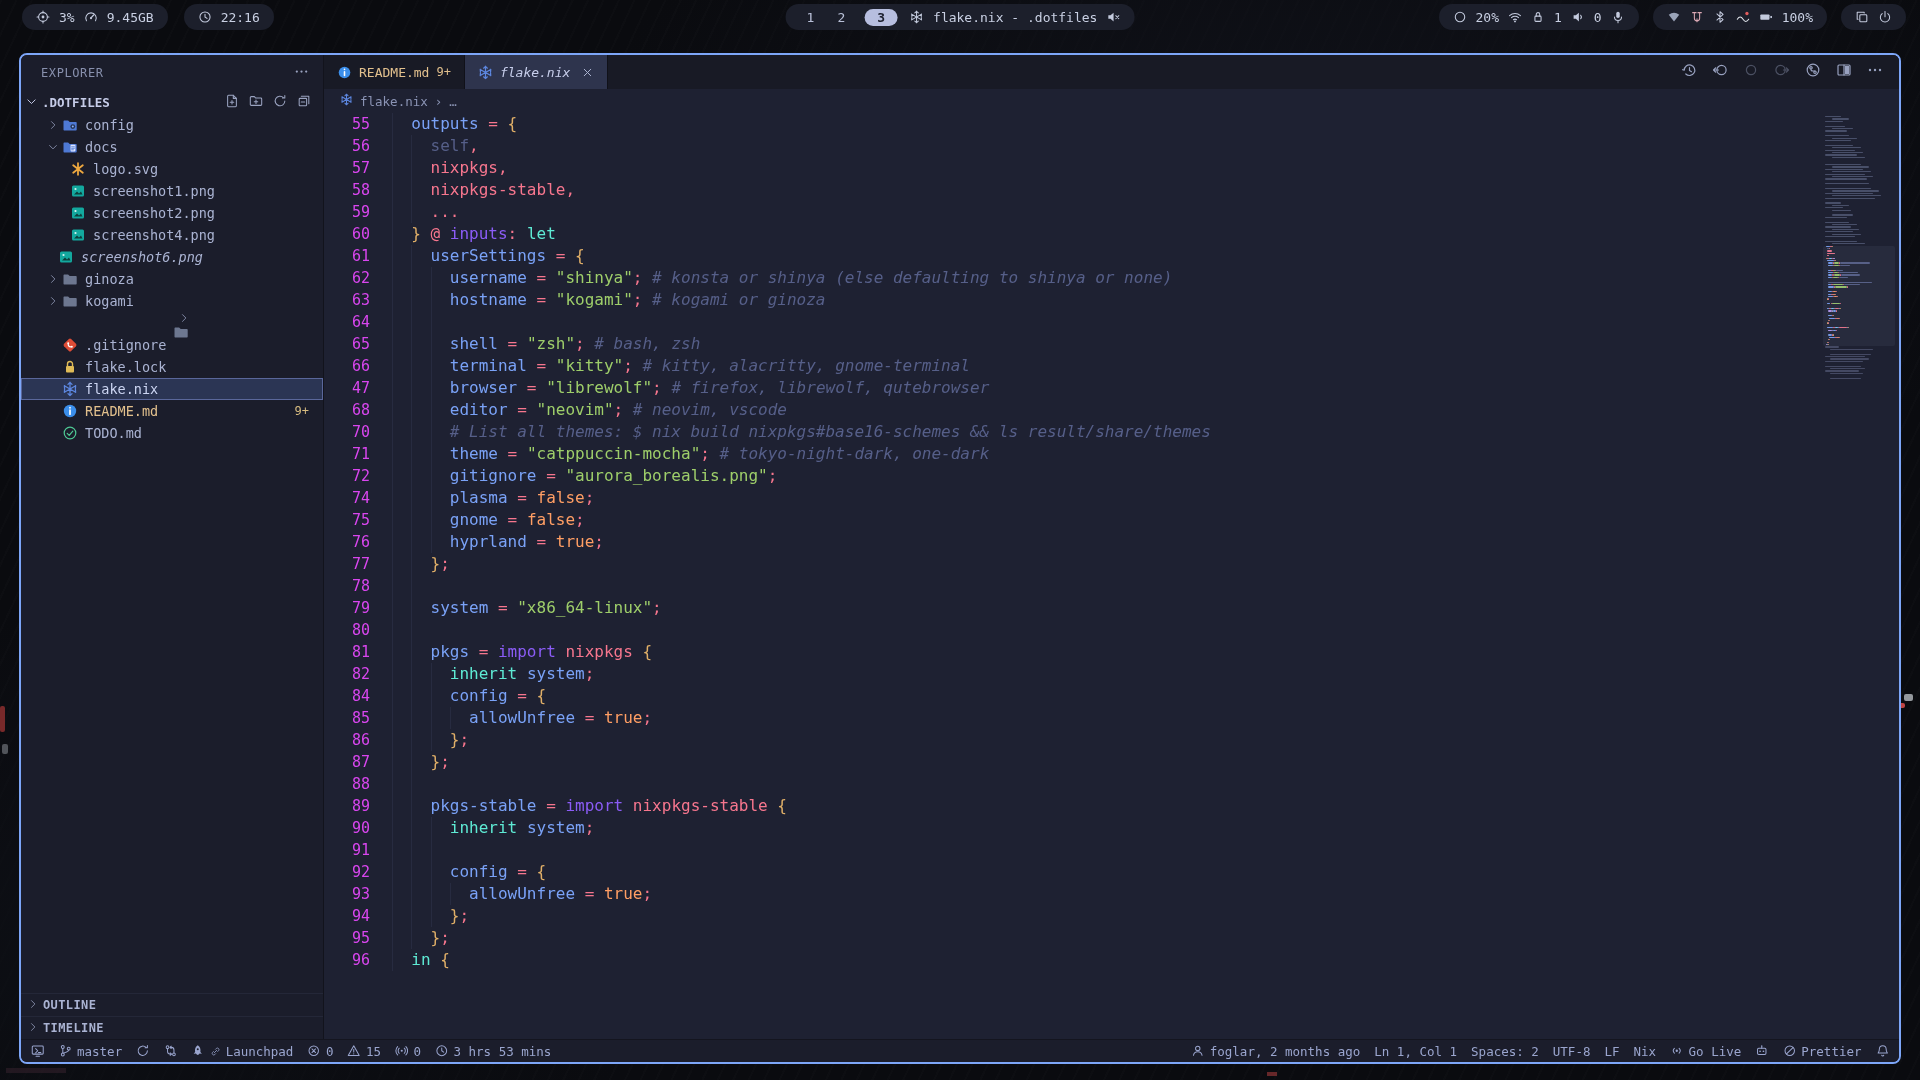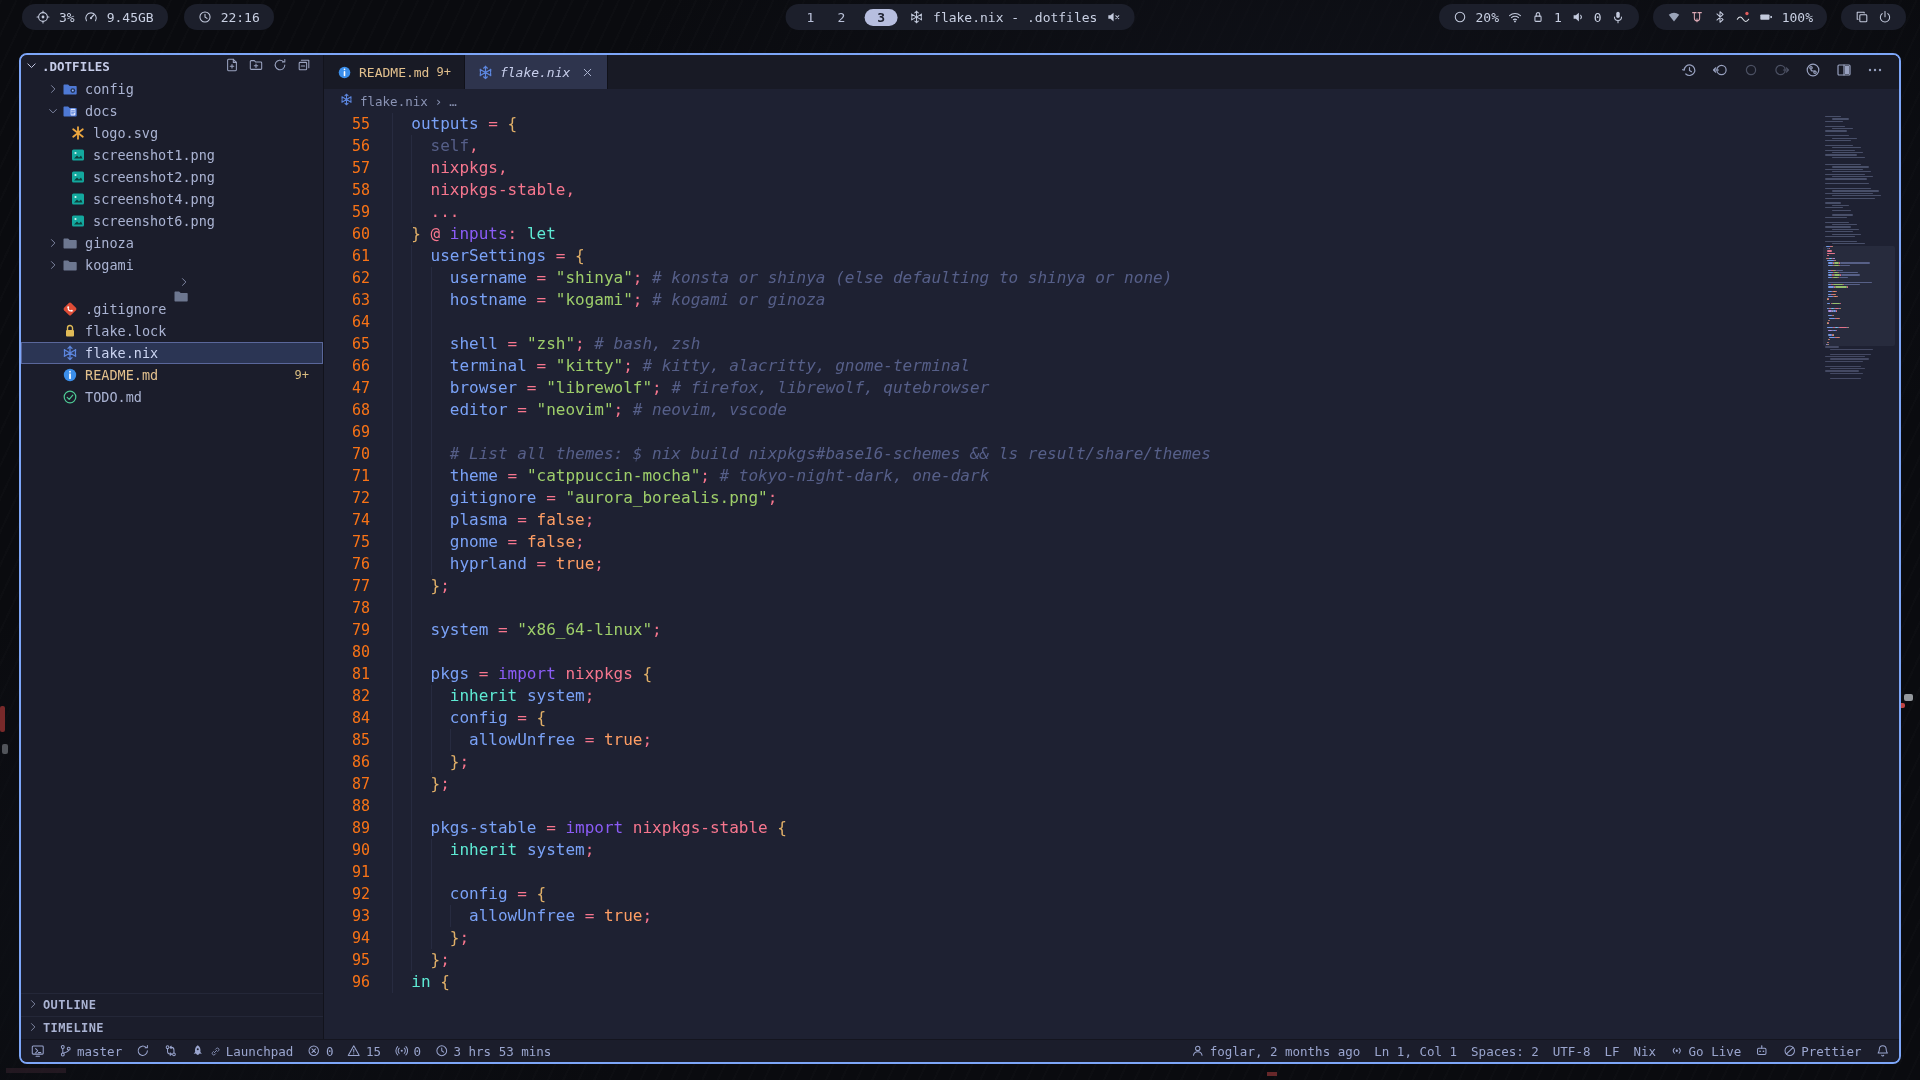--- a/index.html
+++ b/index.html
@@ -74,21 +74,21 @@
   .tab .closer{color:#aeb6d4;margin-left:4px;display:inline-flex}
   #ed-actions{margin-left:auto;display:flex;align-items:center;gap:15px;padding-right:16px;color:#98a1bf}
   #ed-actions .dim{opacity:.4}
   #breadcrumb{height:24px;flex:none;display:flex;align-items:center;gap:7px;padding-left:16px;
               color:#8b94b5;font-size:12.5px}
   #breadcrumb .ic{color:#5d87e0}
 
   
   #code{flex:1;position:relative;overflow:hidden;font-size:16px;line-height:22px}
   .cl{display:flex;height:22px;white-space:pre}
-  .ln{width:46px;flex:none;text-align:right;color:#f97316;font-size:15px;margin-right:22px;user-select:none}
+  .ln{width:46px;flex:none;text-align:right;color:#d946ef;font-size:15px;margin-right:22px;user-select:none}
   .ind{background-image:repeating-linear-gradient(to right,#272b40 0 1px,transparent 1px 2ch);color:transparent}
   .tw{color:#a9b1d6}.tn{color:#7aa2f7}.tp{color:#f7768e}.tb{color:#e0af68}.ts{color:#9ece6a}
   .tc{color:#565f89;font-style:italic}.tk{color:#5eead4}.ti{color:#8b5cf6}.tt{color:#ff9e64}.td{color:#565f89}
 
   #minimap{position:absolute;top:3px;right:6px;width:68px;height:300px}
   .mm-bar{position:absolute;height:1.3px;border-radius:1px}
   .mm-view{position:absolute;left:-2px;width:72px;background:rgba(200,212,255,.055);border-radius:2px}
 
   
   #statusbar{height:22px;flex:none;background:#1b1d2b;border-top:1px solid #14151f;
@@ -234,20 +234,30 @@
             <path d="M4.8 4.2a5.3 5.3 0 1 0 6.4 0"></path>
           </svg>
         </span>
       </div>
     </div>
 </div>
 
 <div id="vscode">
   <div class="win-body">
     <aside id="sidebar">
+      <div class="exp-header">
+        <span>EXPLORER</span>
+        <span id="exp-more"><span class="ic ic-more">
+              <svg width="15" height="15" viewBox="0 0 16 16" fill="none" stroke="currentColor" stroke-width="1.2" stroke-linecap="round" stroke-linejoin="round">
+                <circle cx="3" cy="8" r="1.2" fill="currentColor" stroke="none"></circle>
+                <circle cx="8" cy="8" r="1.2" fill="currentColor" stroke="none"></circle>
+                <circle cx="13" cy="8" r="1.2" fill="currentColor" stroke="none"></circle>
+              </svg>
+            </span></span>
+      </div>
       <div class="section-h">
         <span id="sec-chev"><span class="ic ic-chevron-down">
               <svg width="13" height="13" viewBox="0 0 16 16" fill="none" stroke="currentColor" stroke-width="1.2" stroke-linecap="round" stroke-linejoin="round">
                 <path d="M3.5 6 8 10.5l4.5-4.5"></path>
               </svg>
             </span></span>
         <span>.DOTFILES</span>
         <span class="acts" id="sec-actions">
             <span><span class="ic ic-new-file">
                 <svg width="14" height="14" viewBox="0 0 16 16" fill="none" stroke="currentColor" stroke-width="1.2" stroke-linecap="round" stroke-linejoin="round">
@@ -353,21 +363,21 @@
               <span class="ic ic-image-file">
                 <svg width="16" height="16" viewBox="0 0 16 16" fill="none" stroke="currentColor" stroke-width="1.2" stroke-linecap="round" stroke-linejoin="round">
                   <rect x="2" y="2.5" width="12" height="11" rx="1.5" fill="#13a89e" stroke="none"></rect>
                   <circle cx="5.5" cy="6" r="1.1" fill="#d7f5f2" stroke="none"></circle>
                   <path d="M4 11.5 7 8.5l2 2 2-2 1.5 3Z" fill="#0d3e3b" stroke="none"></path>
                 </svg>
               </span>
             </span>
             <span class="lbl">screenshot4.png</span>
           </div>
-          <div class="row" style="padding-left: 48px;">
+          <div class="row" style="padding-left: 36px; font-style: italic;">
             <span class="fic">
               <span class="ic ic-image-file">
                 <svg width="16" height="16" viewBox="0 0 16 16" fill="none" stroke="currentColor" stroke-width="1.2" stroke-linecap="round" stroke-linejoin="round">
                   <rect x="2" y="2.5" width="12" height="11" rx="1.5" fill="#13a89e" stroke="none"></rect>
                   <circle cx="5.5" cy="6" r="1.1" fill="#d7f5f2" stroke="none"></circle>
                   <path d="M4 11.5 7 8.5l2 2 2-2 1.5 3Z" fill="#0d3e3b" stroke="none"></path>
                 </svg>
               </span>
             </span>
             <span class="lbl">screenshot6.png</span>
@@ -601,21 +611,20 @@
             <div class="cl"><span class="ln">59</span><span class="ind">    </span><span class="tp">...</span></div>
             <div class="cl"><span class="ln">60</span><span class="ind">  </span><span class="tb">}</span><span class="tp"> @ </span><span class="ti">inputs</span><span class="tp">: </span><span class="tk">let</span></div>
             <div class="cl"><span class="ln">61</span><span class="ind">    </span><span class="tn">userSettings</span><span class="tp"> = </span><span class="tb">{</span></div>
             <div class="cl"><span class="ln">62</span><span class="ind">      </span><span class="tn">username</span><span class="tp"> = </span><span class="ts">"shinya"</span><span class="tp">;</span><span class="tc"> # konsta or shinya (else defaulting to shinya or none)</span></div>
             <div class="cl"><span class="ln">63</span><span class="ind">      </span><span class="tn">hostname</span><span class="tp"> = </span><span class="ts">"kogami"</span><span class="tp">;</span><span class="tc"> # kogami or ginoza</span></div>
             <div class="cl"><span class="ln">64</span><span class="ind">      </span></div>
             <div class="cl"><span class="ln">65</span><span class="ind">      </span><span class="tn">shell</span><span class="tp"> = </span><span class="ts">"zsh"</span><span class="tp">;</span><span class="tc"> # bash, zsh</span></div>
             <div class="cl"><span class="ln">66</span><span class="ind">      </span><span class="tn">terminal</span><span class="tp"> = </span><span class="ts">"kitty"</span><span class="tp">;</span><span class="tc"> # kitty, alacritty, gnome-terminal</span></div>
             <div class="cl"><span class="ln">47</span><span class="ind">      </span><span class="tn">browser</span><span class="tp"> = </span><span class="ts">"librewolf"</span><span class="tp">;</span><span class="tc"> # firefox, librewolf, qutebrowser</span></div>
             <div class="cl"><span class="ln">68</span><span class="ind">      </span><span class="tn">editor</span><span class="tp"> = </span><span class="ts">"neovim"</span><span class="tp">;</span><span class="tc"> # neovim, vscode</span></div>
-            <div class="cl"><span class="ln">69</span><span class="ind">      </span></div>
             <div class="cl"><span class="ln">70</span><span class="ind">      </span><span class="tc"># List all themes: $ nix build nixpkgs#base16-schemes &amp;&amp; ls result/share/themes</span></div>
             <div class="cl"><span class="ln">71</span><span class="ind">      </span><span class="tn">theme</span><span class="tp"> = </span><span class="ts">"catppuccin-mocha"</span><span class="tp">;</span><span class="tc"> # tokyo-night-dark, one-dark</span></div>
             <div class="cl"><span class="ln">72</span><span class="ind">      </span><span class="tn">gitignore</span><span class="tp"> = </span><span class="ts">"aurora_borealis.png"</span><span class="tp">;</span></div>
             <div class="cl"><span class="ln">74</span><span class="ind">      </span><span class="tn">plasma</span><span class="tp"> = </span><span class="tt">false</span><span class="tp">;</span></div>
             <div class="cl"><span class="ln">75</span><span class="ind">      </span><span class="tn">gnome</span><span class="tp"> = </span><span class="tt">false</span><span class="tp">;</span></div>
             <div class="cl"><span class="ln">76</span><span class="ind">      </span><span class="tn">hyprland</span><span class="tp"> = </span><span class="tt">true</span><span class="tp">;</span></div>
             <div class="cl"><span class="ln">77</span><span class="ind">    </span><span class="tb">}</span><span class="tp">;</span></div>
             <div class="cl"><span class="ln">78</span><span class="ind">    </span></div>
             <div class="cl"><span class="ln">79</span><span class="ind">    </span><span class="tn">system</span><span class="tp"> = </span><span class="ts">"x86_64-linux"</span><span class="tp">;</span></div>
             <div class="cl"><span class="ln">80</span><span class="ind">    </span></div>

